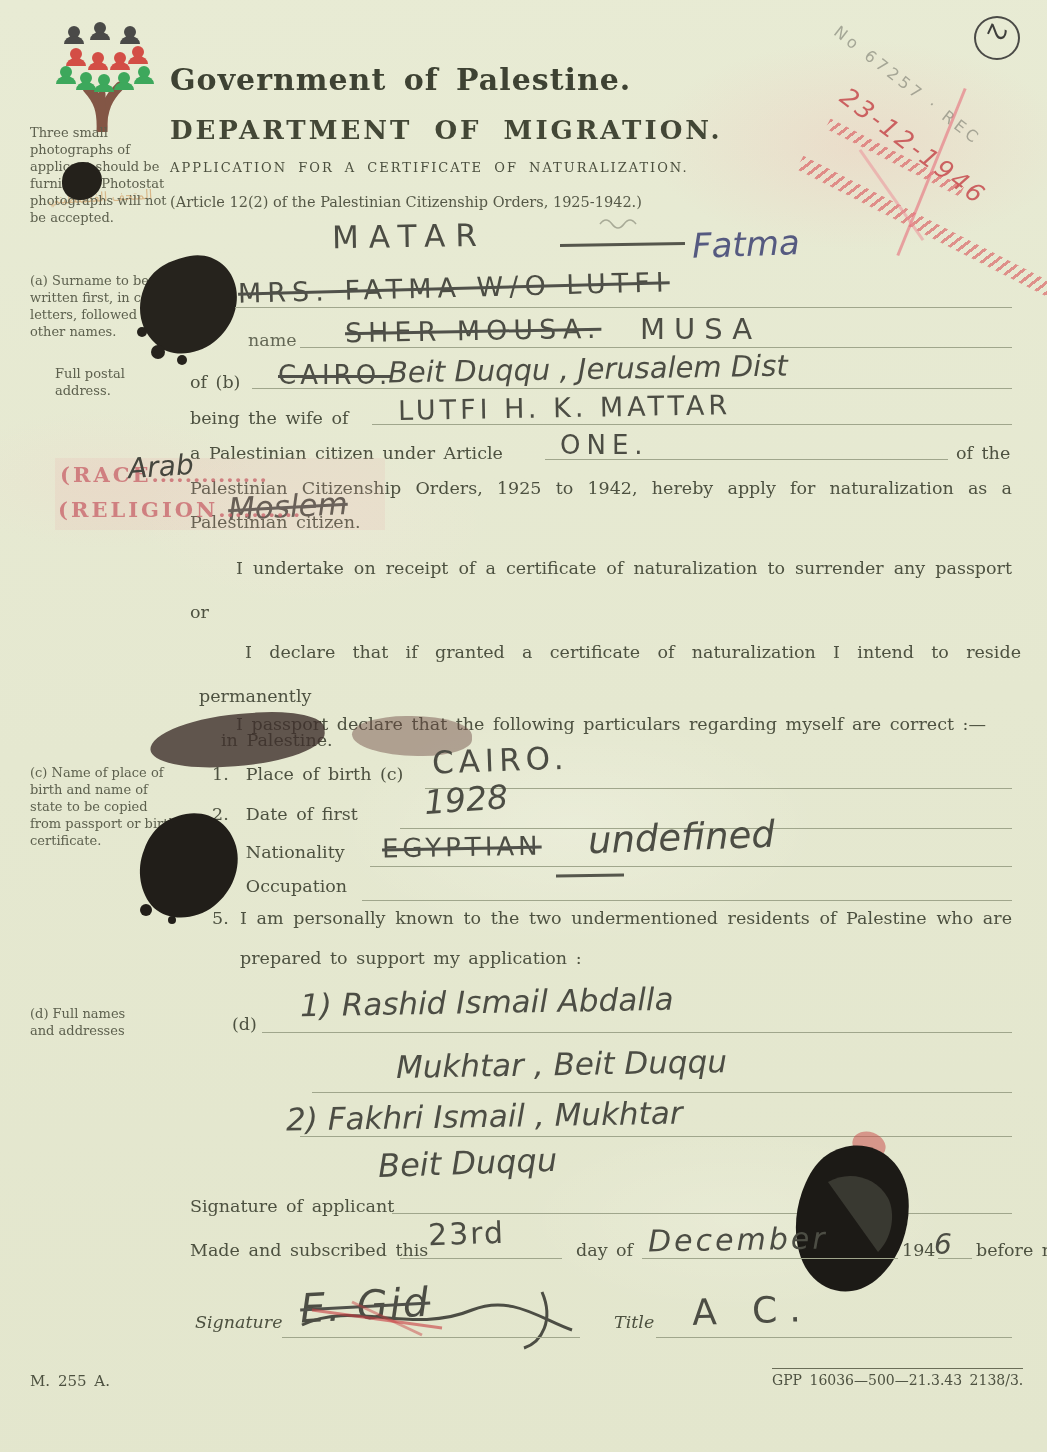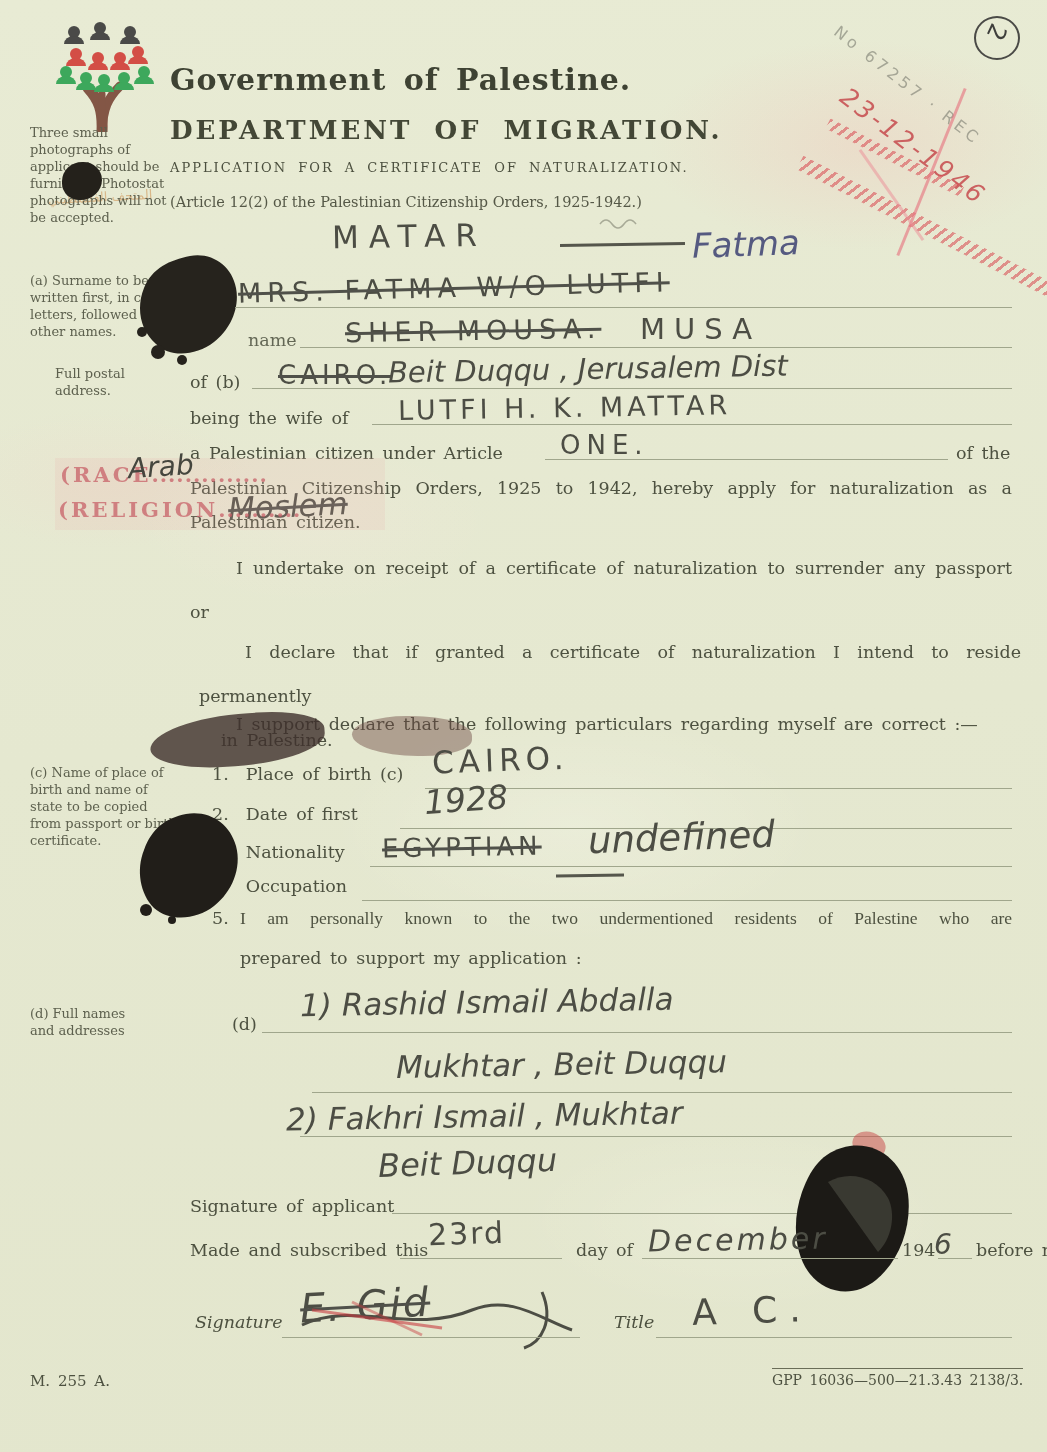--- a/index.html
+++ b/index.html
@@ -143,21 +143,21 @@
     <span>(</span><span>RELIGION</span><span style="letter-spacing:1px;">..........</span>
   </div>
 
   <div class="para" style="left:190px;top:546px;width:822px;">
     <span class="print just" style="text-indent:46px;">I undertake on receipt of a certificate of naturalization to surrender any passport or</span>
   </div>
   <div class="para" style="left:199px;top:630px;width:822px;">
     <span class="print just" style="text-indent:46px;">I declare that if granted a certificate of naturalization I intend to reside permanently</span>
     <span class="print" style="display:block;margin-left:22px;">in Palestine.</span>
   </div>
-  <div class="abs print" style="left:236px;top:714px;">I support declare that the following particulars regarding myself are correct :—</div>
+  <div class="abs print" style="left:236px;top:714px;">I passport declare that the following particulars regarding myself are correct :—</div>
 
   <div class="blot" style="left:150px;top:714px;width:175px;height:52px;background:rgba(62,48,44,.8);border-radius:60% 40% 55% 45%;transform:rotate(-4deg);"></div>
   <div class="blot" style="left:352px;top:716px;width:120px;height:40px;background:rgba(109,74,66,.45);border-radius:50% 55% 45% 60%;"></div>
 
   <div class="abs print" style="left:212px;top:764px;">
     <span>1.</span>&nbsp;
     <span>Place of birth (c)</span>
   </div>
   <div class="abs handc" style="left:432px;top:742px;font-size:31px;letter-spacing:5px;transform:rotate(-2deg);">CAIRO.</div>
   <div class="rule" style="left:425px;top:788px;width:587px;"></div>
@@ -184,21 +184,21 @@
   <div class="abs" style="left:556px;top:874px;width:68px;height:3px;background:#55564c;transform:rotate(-1deg);"></div>
   <div class="rule" style="left:362px;top:900px;width:650px;"></div>
 
   <svg class="abs" style="left:132px;top:810px;" width="120" height="115" viewBox="0 0 120 115">
     <path fill="#211e19" d="M54,4 C78,0 98,14 104,36 C110,58 100,82 82,96 C64,110 38,112 22,98 C8,84 4,60 12,40 C20,18 34,8 54,4 Z"></path>
     <circle fill="#211e19" cx="14" cy="100" r="6"></circle>
       <circle fill="#211e19" cx="40" cy="110" r="4"></circle>
   </svg>
 
   <div class="abs print" style="left:212px;top:908px;">5.</div>
-  <div class="abs print just" style="left:240px;top:908px;width:772px;font-family:Liberation Serif, serif;">I am personally known to the two undermentioned residents of Palestine who are</div>
+  <div class="abs print just" style="left:240px;top:908px;width:772px;">I am personally known to the two undermentioned residents of Palestine who are</div>
   <div class="abs print" style="left:240px;top:948px;">prepared to support my application :</div>
 
   <div class="abs print" style="left:232px;top:1014px;">(d)</div>
   <div class="abs hand" style="left:300px;top:984px;font-size:31px;transform:rotate(-1deg);">1) Rashid Ismail Abdalla</div>
   <div class="rule" style="left:262px;top:1032px;width:750px;"></div>
   <div class="abs hand" style="left:396px;top:1046px;font-size:31px;transform:rotate(-1deg);">Mukhtar , Beit Duqqu</div>
   <div class="rule" style="left:312px;top:1092px;width:700px;"></div>
   <div class="abs hand" style="left:286px;top:1098px;font-size:31px;transform:rotate(-1deg);">2) Fakhri Ismail , Mukhtar</div>
   <div class="rule" style="left:300px;top:1136px;width:712px;"></div>
   <div class="abs hand" style="left:378px;top:1144px;font-size:32px;transform:rotate(-2deg);">Beit Duqqu</div>

